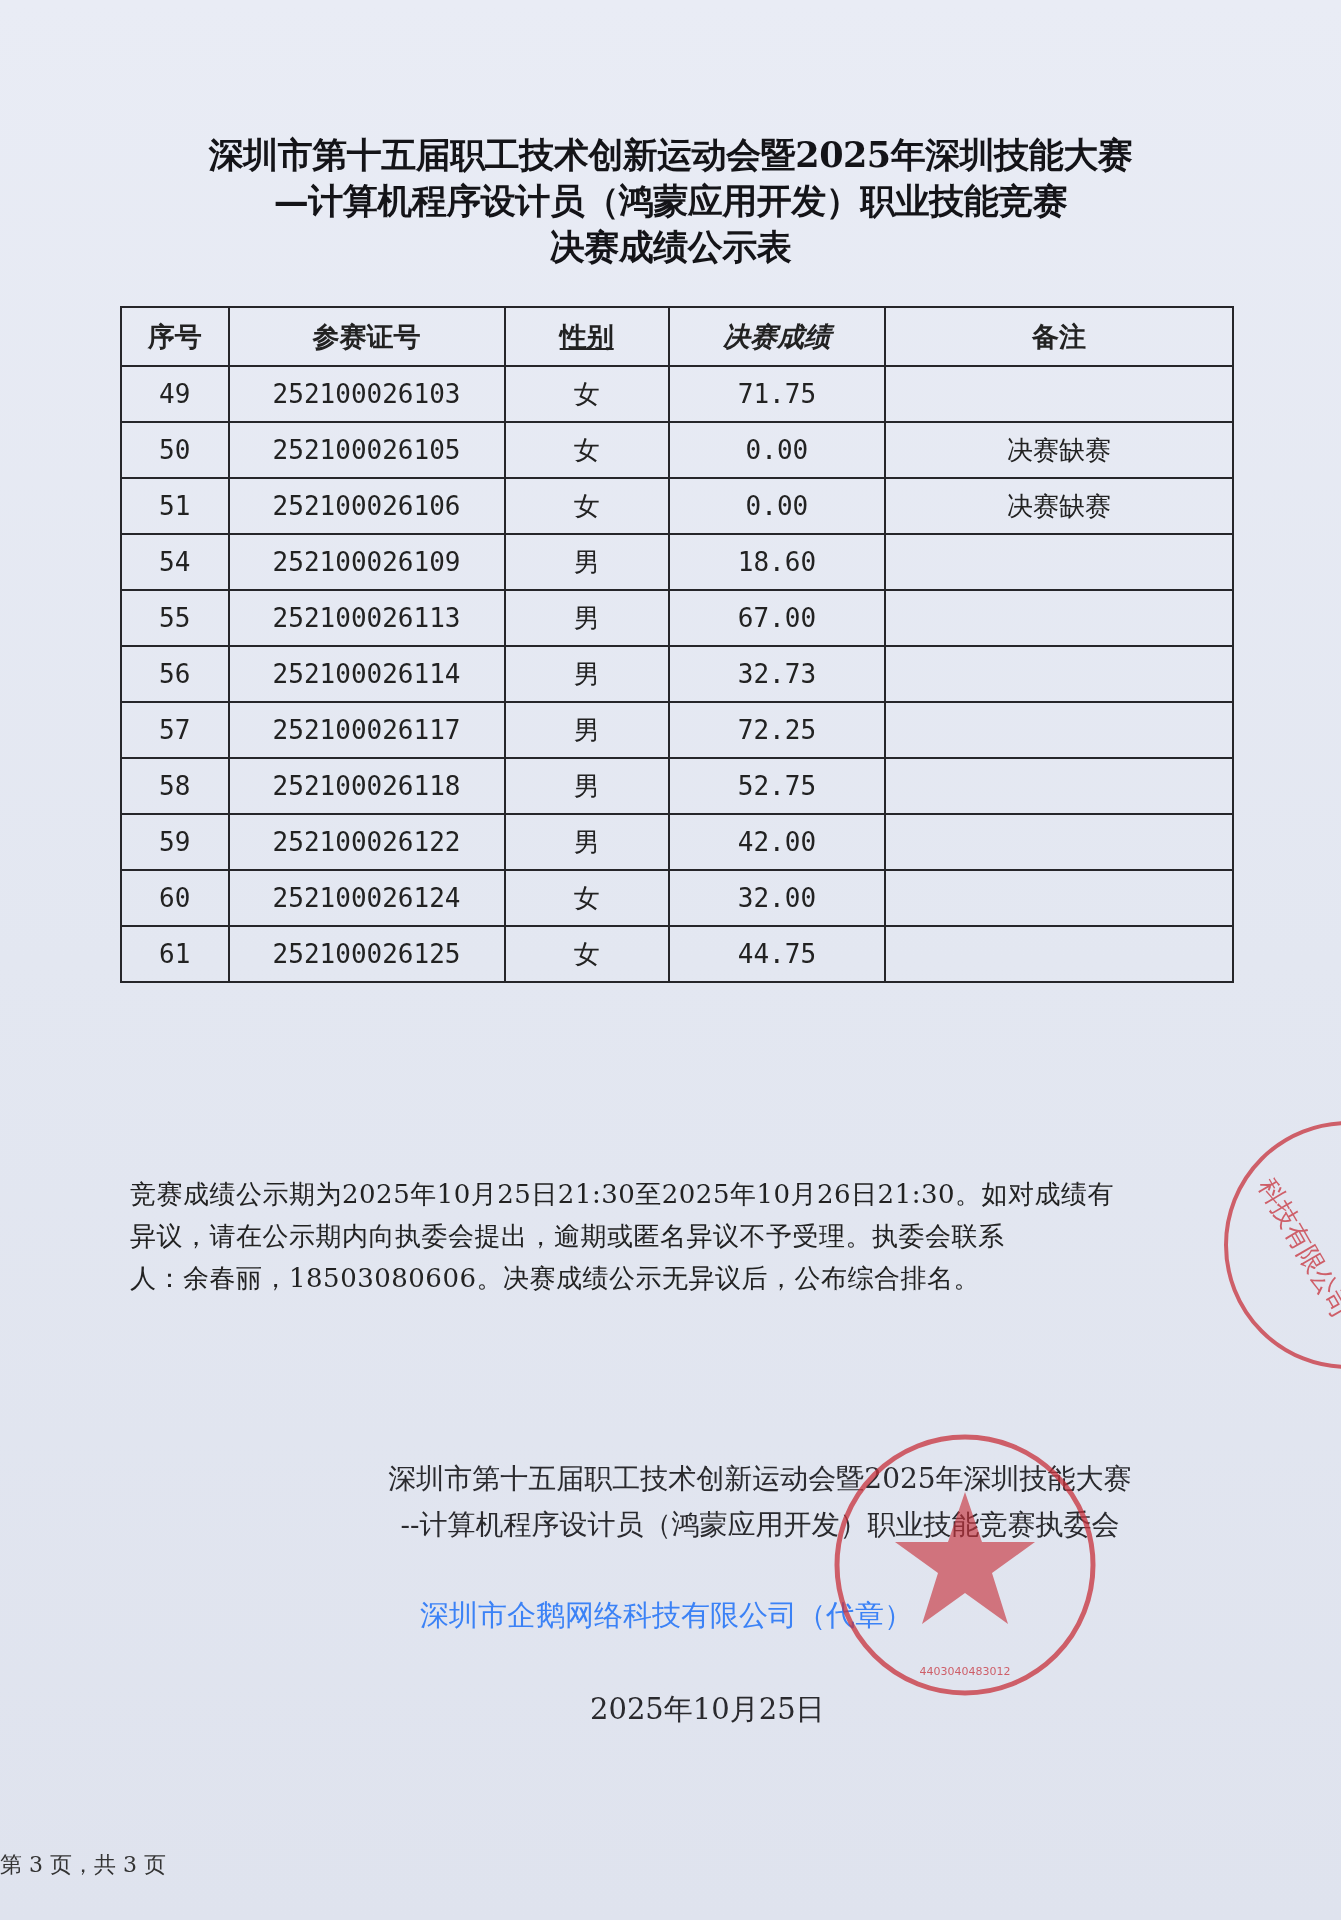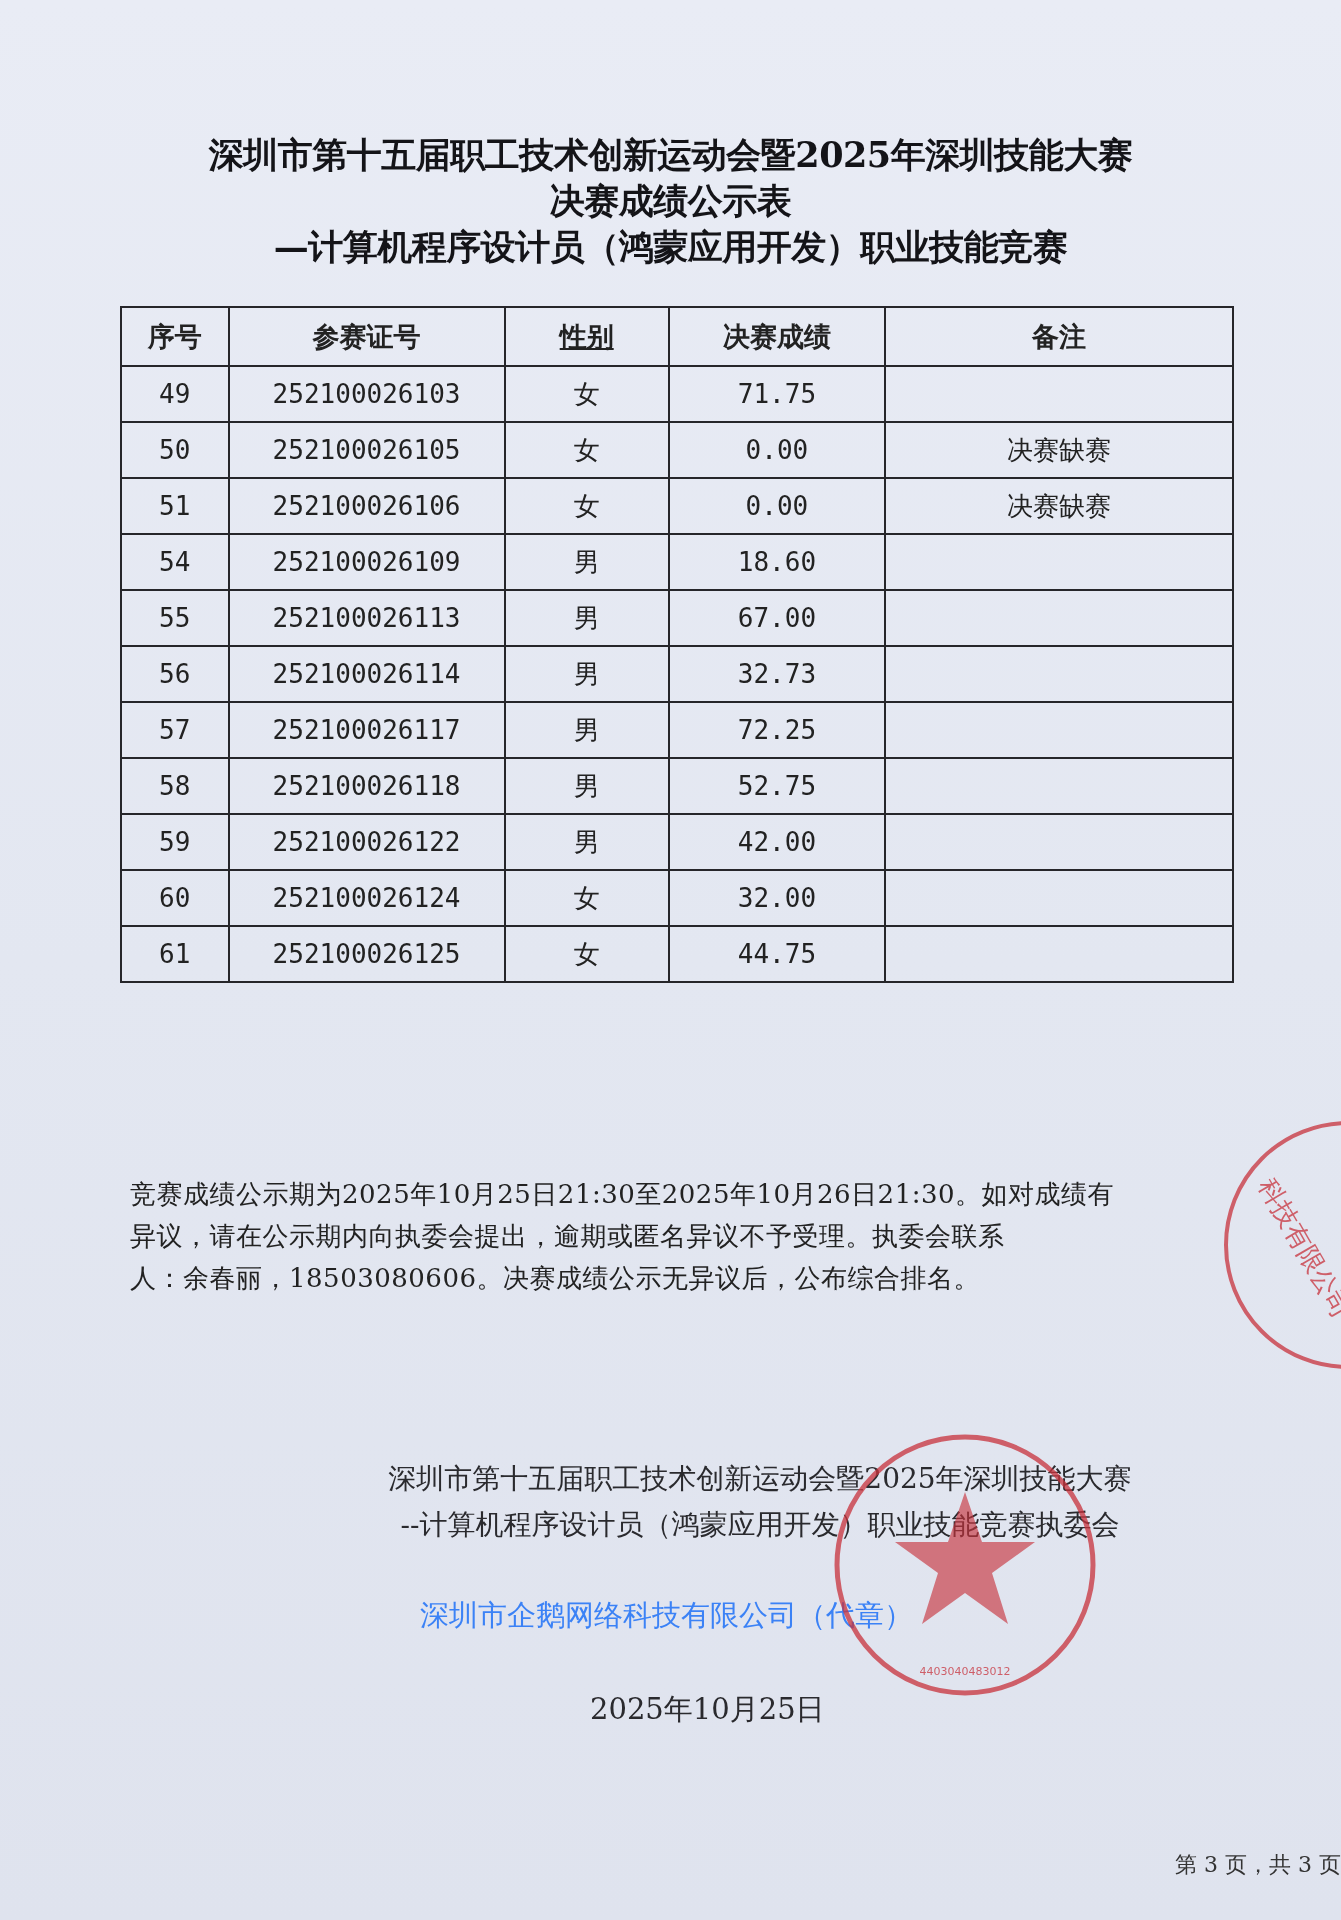--- a/index.html
+++ b/index.html
@@ -17,44 +17,44 @@
   .title div { white-space: nowrap; }
   table.grid {
     position: absolute; left: 120px; top: 306px; width: 1114px;
     border-collapse: collapse; font-family: "DejaVu Sans Mono", "Liberation Mono", monospace;
   }
   table.grid td, table.grid th {
     border: 2px solid #26262a; height: 54px; text-align: center; font-size: 26px;
     padding: 0; font-weight: normal; color: #222;
   }
   table.grid th { height: 57px; font-family: "DejaVu Sans", sans-serif; font-weight: bold; font-size: 27px; }
-  .c1 { width: 104px; } .c2 { width: 270px; } .c3 { width: 160px; text-decoration: underline; } .c4 { width: 211px; } .c5 { width: 341px; margin-left: 36px; }
+  .c1 { width: 104px; } .c2 { width: 270px; } .c3 { width: 160px; text-decoration: underline; } .c4 { width: 211px; font-style: italic; } .c5 { width: 341px; margin-left: 36px; }
   td.cjk { font-family: "DejaVu Sans", sans-serif; font-size: 27px; }
   .notice {
     position: absolute; left: 130px; top: 1173px; width: 1110px;
     font-size: 26px; line-height: 42px; letter-spacing: 0.5px; color: #222;
   }
   .sign {
     position: absolute; left: 280px; top: 1456px; width: 960px;
     font-size: 28px; line-height: 46px; color: #2a2a2e; text-align: center;
   }
   .sign .l { white-space: nowrap; }
   .company { position: absolute; left: 420px; top: 1596px; font-size: 29px; color: #3b82f6; white-space: nowrap; }
   .date { position: absolute; left: 590px; top: 1690px; font-size: 29px; color: #2a2a2e; }
-  .footer { position: absolute; left: 0; right: 0; top: 1850px; text-align: right; font-size: 22px; color: #333; }
+  .footer { position: absolute; left: 0; right: 0; top: 1850px; text-align: left; font-size: 22px; color: #333; }
   .seal-main { position: absolute; left: 830px; top: 1430px; width: 270px; height: 270px; pointer-events: none; opacity: 0.75; }
   .seal-edge { position: absolute; left: 1218px; top: 1115px; width: 260px; height: 260px; pointer-events: none; opacity: 0.75; }
 </style>
 </head>
 <body>
 
 <div class="title">
   <div>深圳市第十五届职工技术创新运动会暨2025年深圳技能大赛</div>
+  <div>—计算机程序设计员（鸿蒙应用开发）职业技能竞赛</div>
   <div>决赛成绩公示表</div>
-  <div>—计算机程序设计员（鸿蒙应用开发）职业技能竞赛</div>
 </div>
 
 <table class="grid">
   <thead>
     <tr>
       <th class="c1">序号</th>
       <th class="c2">参赛证号</th>
       <th class="c3">性别</th>
       <th class="c4">决赛成绩</th>
       <th class="c5">备注</th>

